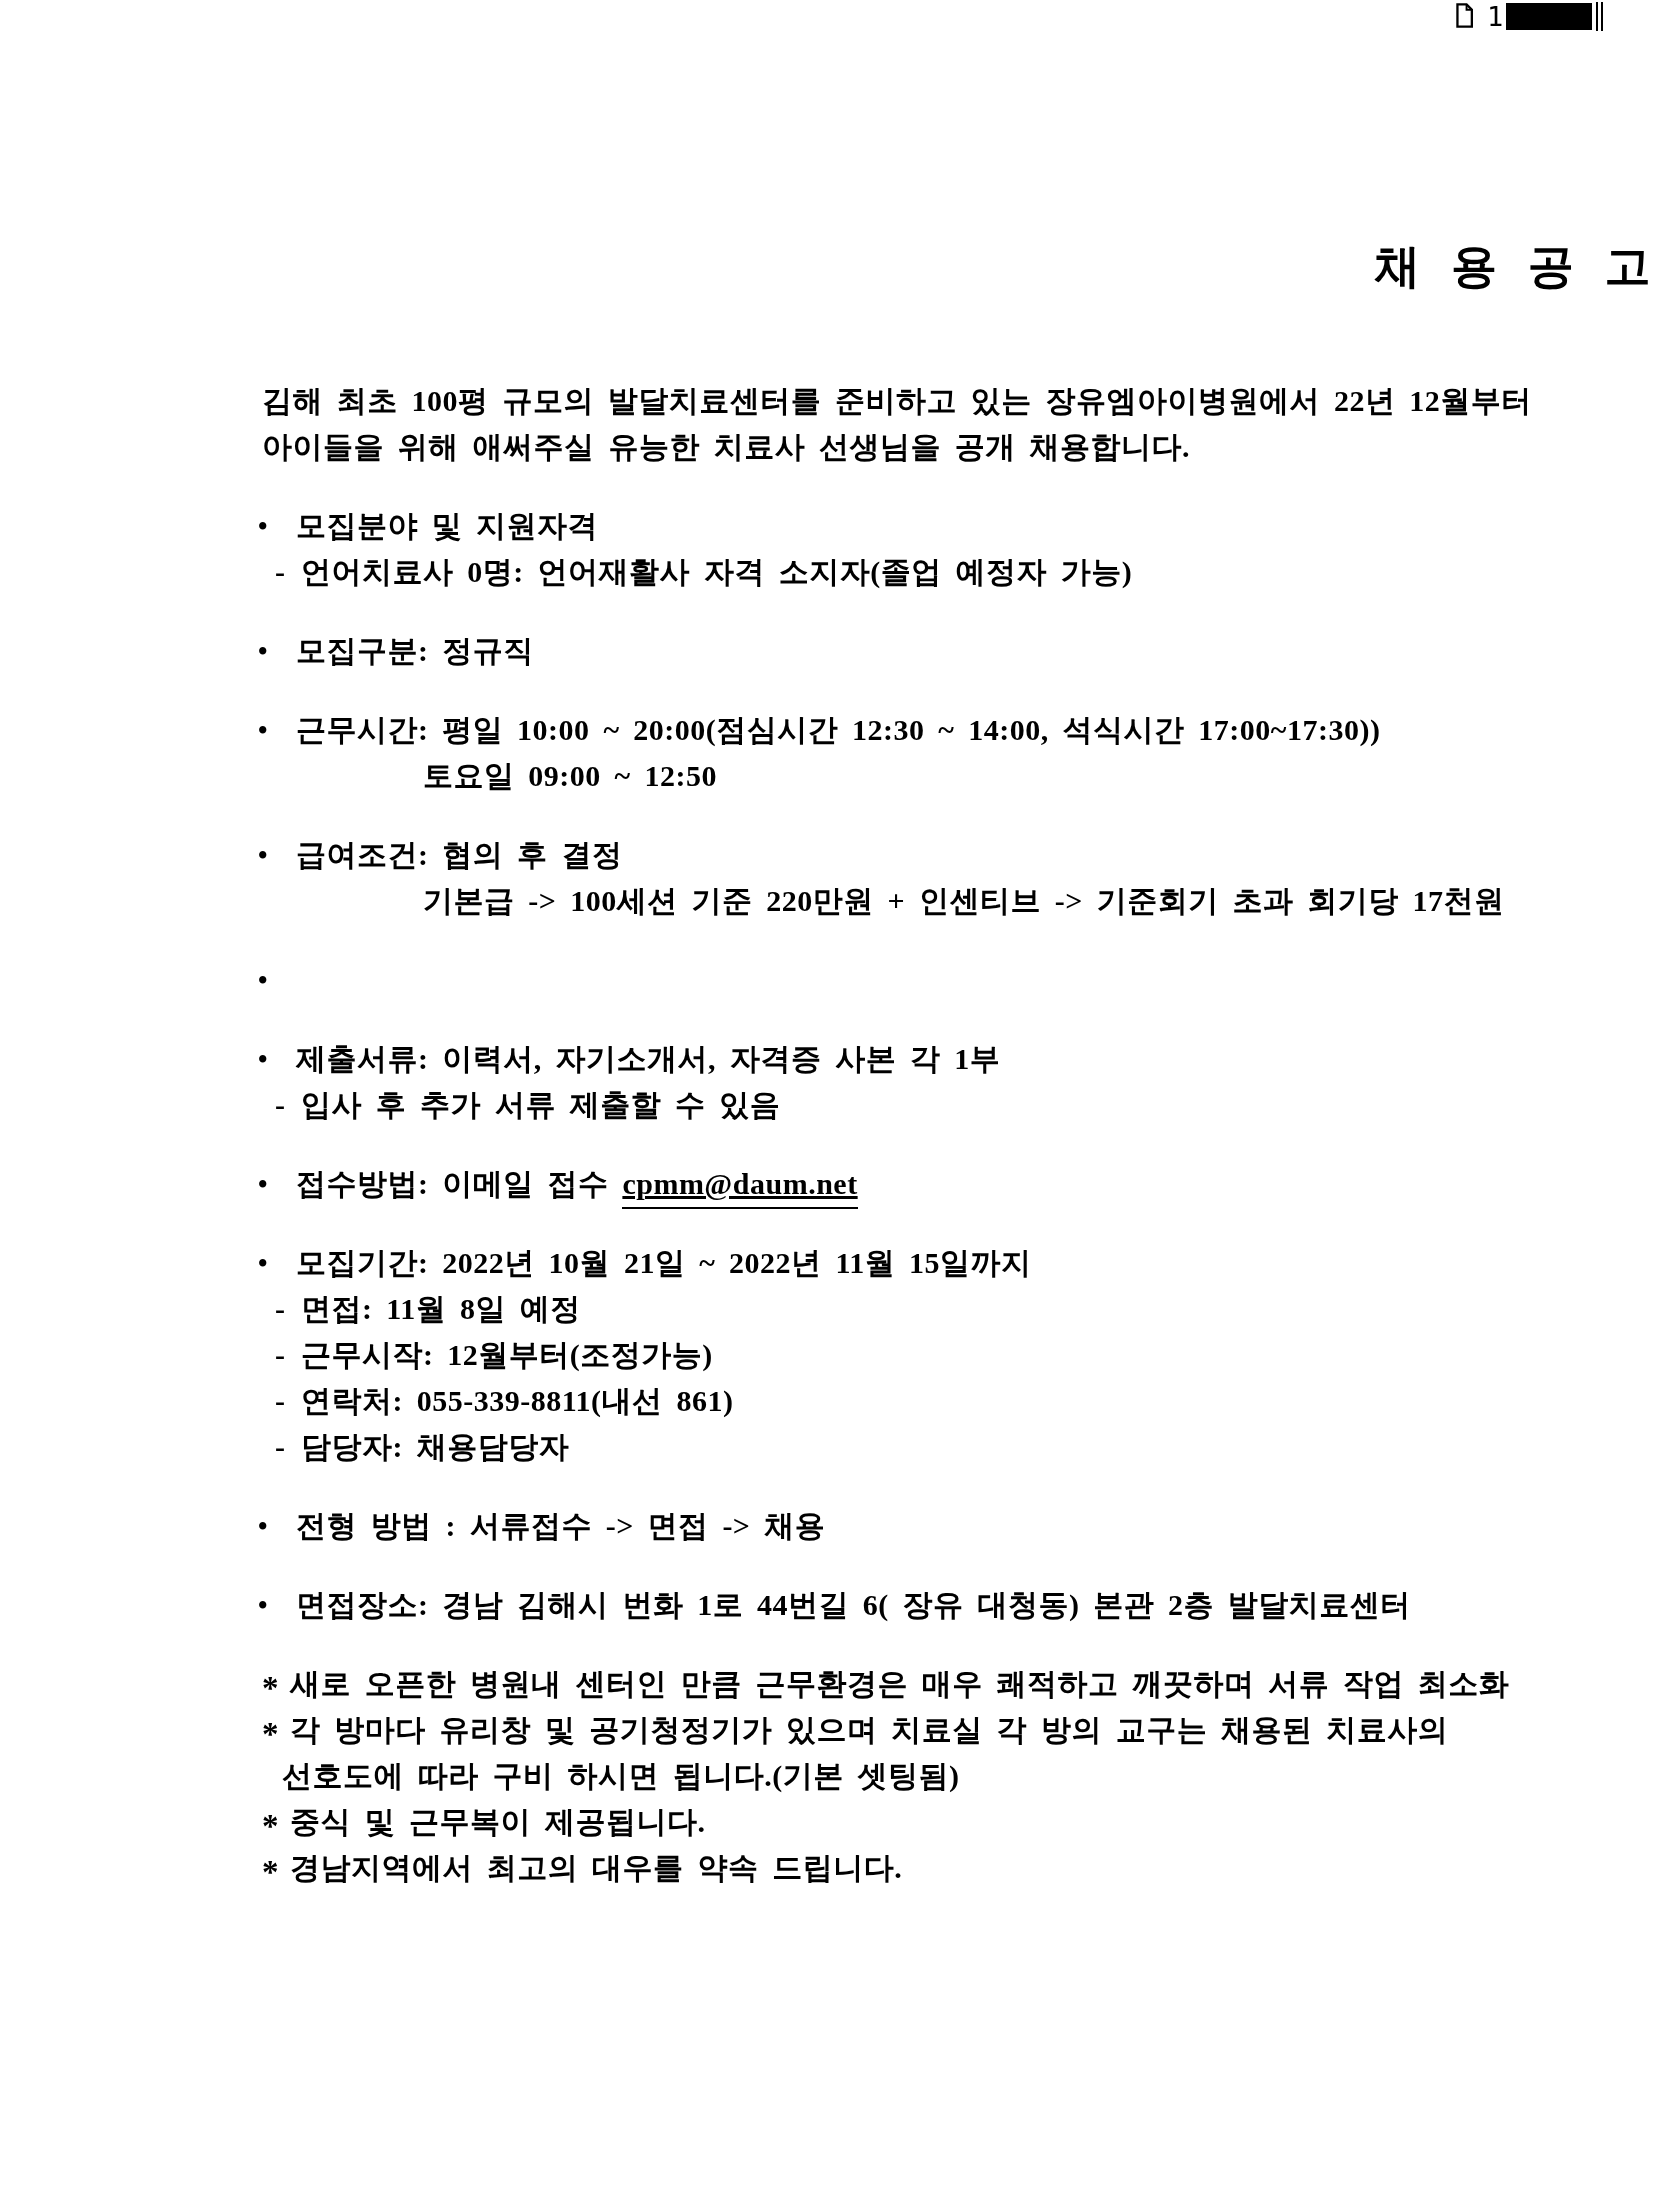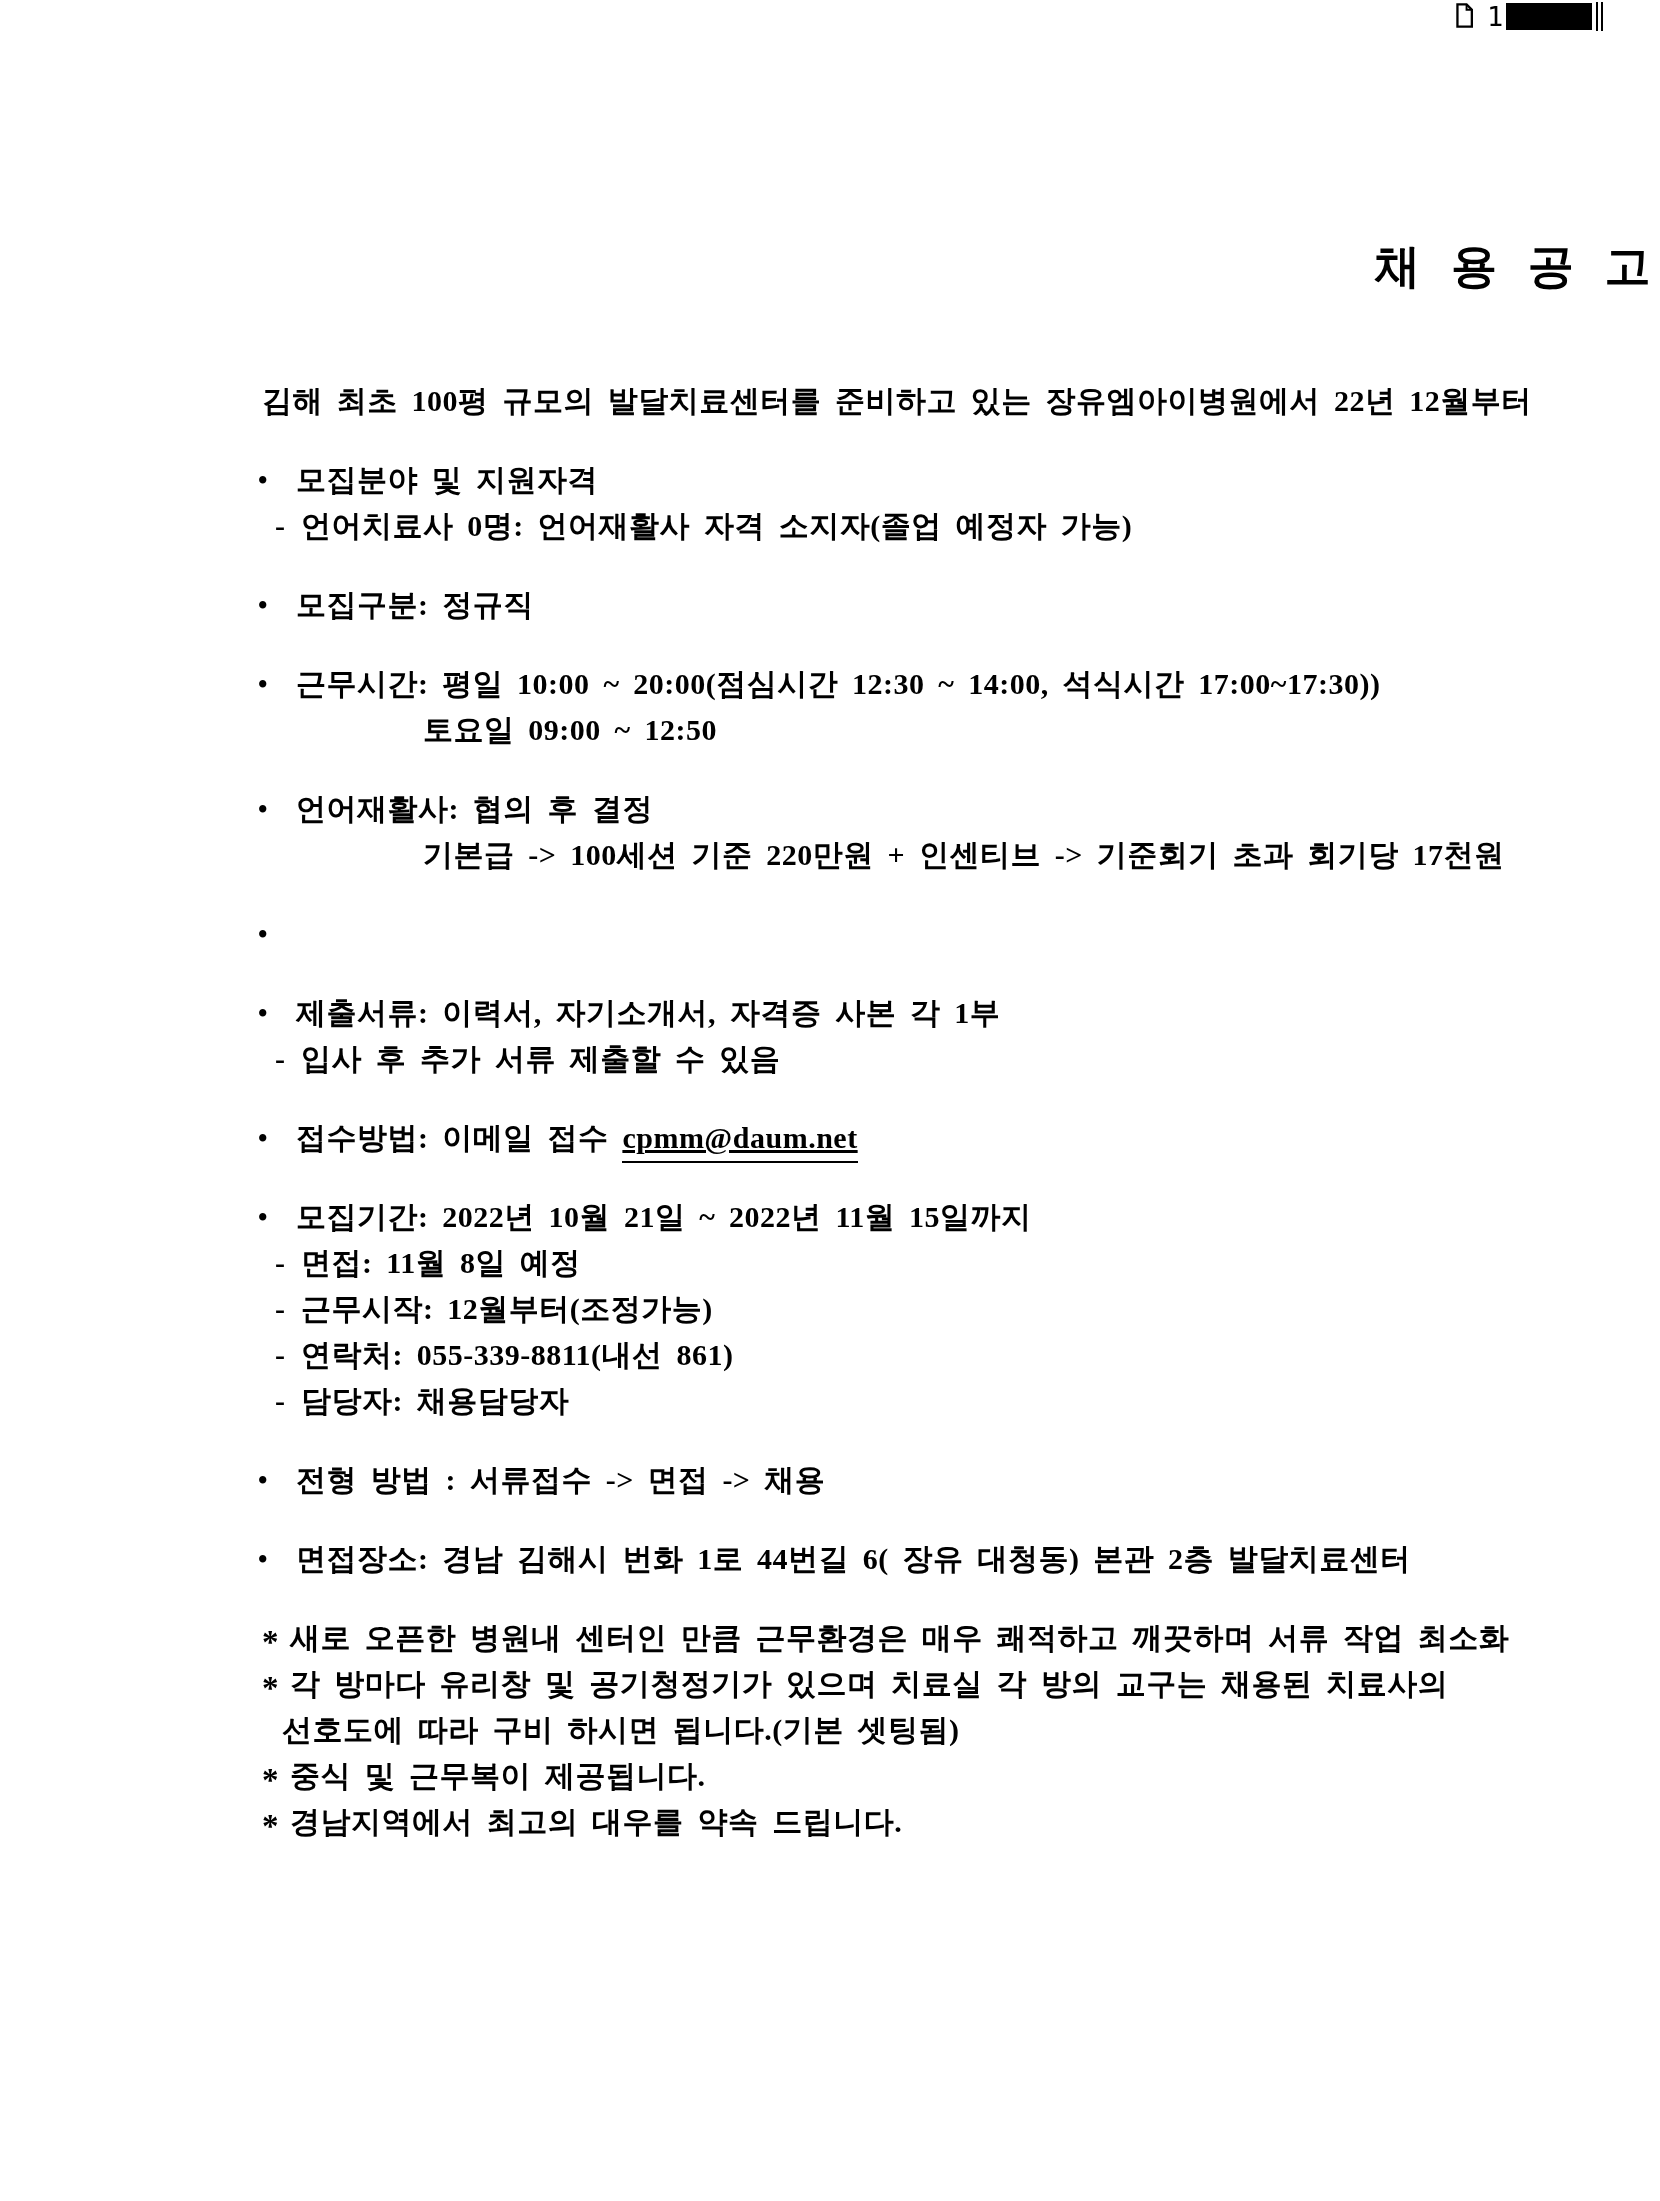--- a/index.html
+++ b/index.html
@@ -72,26 +72,27 @@
   <span class="page-num">1</span>
   <div class="redaction-bar"></div>
   <div class="vline v1"></div>
   <div class="vline v2"></div>
 </div>
 
 <div class="page-title">채 용 공 고</div>
 
 <div class="notice-body">
     <div class="line l-para"><span>김해 최초 100평 규모의 발달치료센터를 준비하고 있는 장유엠아이병원에서 22년 12월부터</span></div>
+    <div class="line l-para"><span>아이들을 위해 애써주실 유능한 치료사 선생님을 공개 채용합니다.</span></div>
     <div class="line l-bullet sec"><span class="marker">•</span><span>모집분야 및 지원자격</span></div>
     <div class="line l-dash"><span class="marker">-</span><span>언어치료사 0명: 언어재활사 자격 소지자(졸업 예정자 가능)</span></div>
     <div class="line l-bullet sec"><span class="marker">•</span><span>모집구분: 정규직</span></div>
     <div class="line l-bullet sec"><span class="marker">•</span><span>근무시간: 평일 10:00 ~ 20:00(점심시간 12:30 ~ 14:00, 석식시간 17:00~17:30))</span></div>
     <div class="line l-cont"><span>토요일 09:00 ~ 12:50</span></div>
-    <div class="line l-bullet sec"><span class="marker">•</span><span>언어재활사: 협의 후 결정</span></div>
+    <div class="line l-bullet sec"><span class="marker">•</span><span>급여조건: 협의 후 결정</span></div>
     <div class="line l-cont"><span>기본급 -&gt; 100세션 기준 220만원 + 인센티브 -&gt; 기준회기 초과 회기당 17천원</span></div>
     <div class="line l-bullet sec"><span class="marker">•</span></div>
     <div class="line l-bullet sec"><span class="marker">•</span><span>제출서류: 이력서, 자기소개서, 자격증 사본 각 1부</span></div>
     <div class="line l-dash"><span class="marker">-</span><span>입사 후 추가 서류 제출할 수 있음</span></div>
     <div class="line l-bullet sec"><span class="marker">•</span><span>접수방법: 이메일 접수 </span><span class="email-link">cpmm@daum.net</span></div>
     <div class="line l-bullet sec"><span class="marker">•</span><span>모집기간: 2022년 10월 21일 ~ 2022년 11월 15일까지</span></div>
     <div class="line l-dash"><span class="marker">-</span><span>면접: 11월 8일 예정</span></div>
     <div class="line l-dash"><span class="marker">-</span><span>근무시작: 12월부터(조정가능)</span></div>
     <div class="line l-dash"><span class="marker">-</span><span>연락처: 055-339-8811(내선 861)</span></div>
     <div class="line l-dash"><span class="marker">-</span><span>담당자: 채용담당자</span></div>

